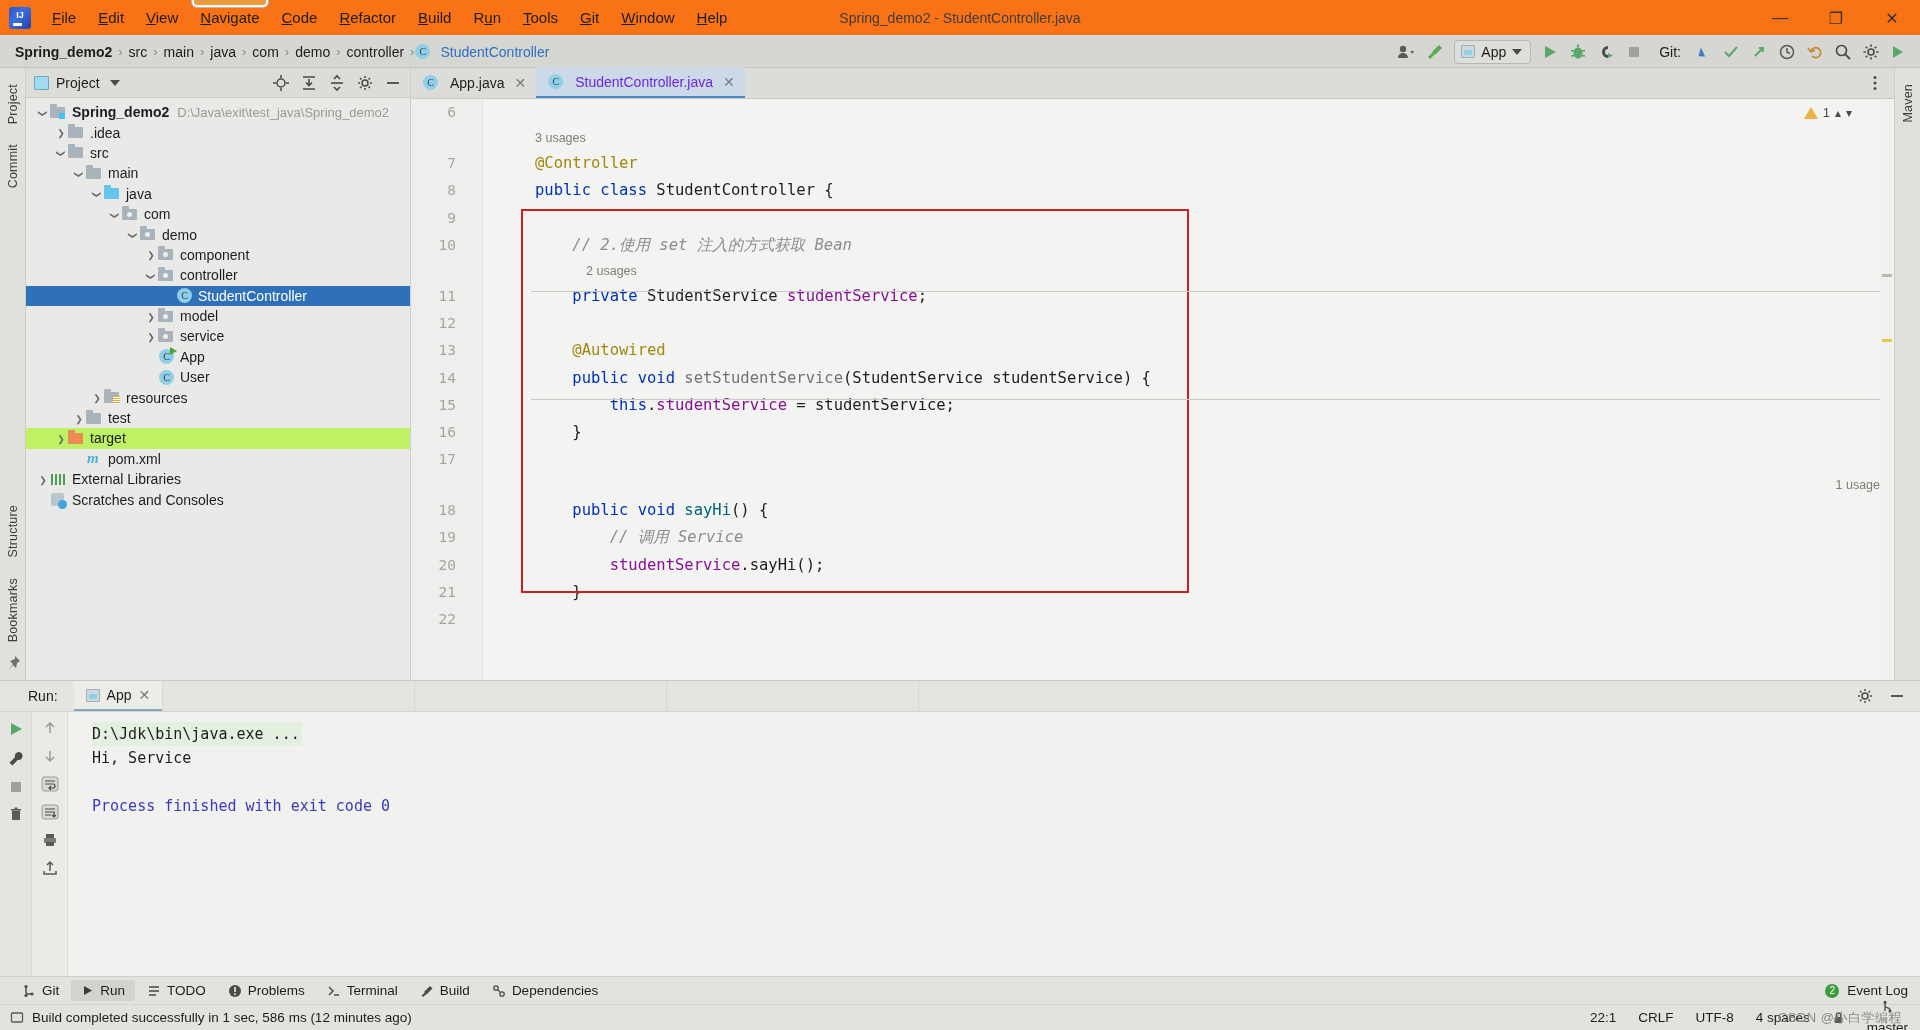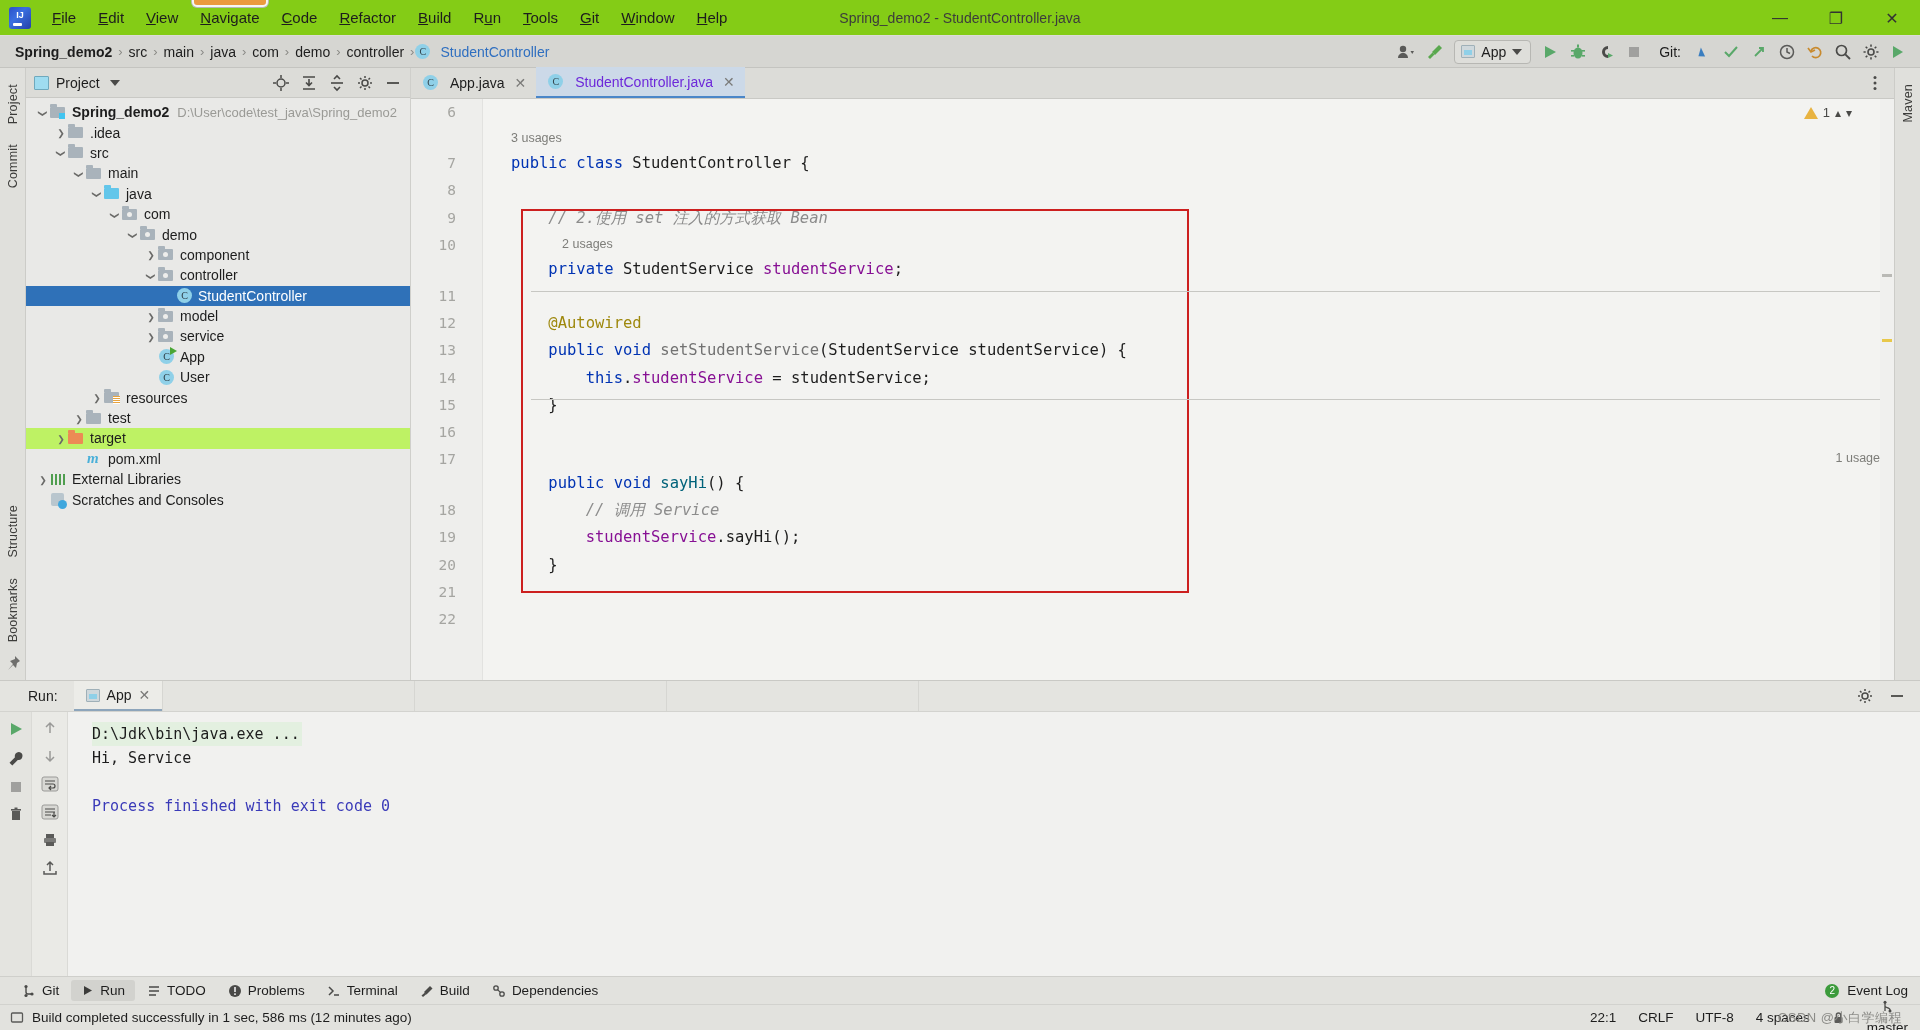--- a/index.html
+++ b/index.html
@@ -14,21 +14,21 @@
   #app {
     width: 1920px; height: 1030px;
     position: relative;
     display: flex; flex-direction: column;
     background: #e9e9e7;
   }
 
   
   .titlebar {
     height: 36px; flex: 0 0 36px;
-    background: #84cc16;
+    background: #f97316;
     display: flex; align-items: center;
     border-bottom: 1px solid #dcdcd8;
     position: relative;
   }
   .ij-logo {
     width: 22px; height: 22px; margin-left: 9px; margin-right: 10px;
     background: linear-gradient(135deg,#2b50c9 0%,#3a6fe0 40%,#2440a8 100%);
     border-radius: 3px; position: relative; flex: 0 0 22px;
   }
   .ij-logo::after {
@@ -260,21 +260,21 @@
     border-right: 1px solid #e2e2e0; position: relative;
     font-family: "DejaVu Sans Mono", monospace; font-size: 14.5px;
     color: #a5a5a1; text-align: right; padding-top: 0px;
   }
   .gln { height: 27.2px; line-height: 27.2px; padding-right: 26px; }
   .code-area {
     flex: 1 1 auto; position: relative; overflow: hidden;
     font-family: "DejaVu Sans Mono", monospace; font-size: 15.5px;
     color: #1d1d1d; padding-left: 28px;
   }
-  .cl { height: 27.2px; line-height: 27.2px; white-space: pre; }
+  .cl { height: 27.2px; line-height: 27.2px; white-space: pre; margin-left: 24px; }
   .cl.hint {
     font-family: "Liberation Sans", sans-serif; font-size: 12.5px;
     color: #7d7d79; height: 24px; line-height: 24px;
   }
   .k   { color: #0033b3; }
   .ann { color: #9e880d; }
   .fld { color: #871094; }
   .mth { color: #00627a; }
   .cmt { color: #8c8c8c; font-style: italic; }
   .cls { color: #1d1d1d; }
@@ -590,21 +590,21 @@
         </div>
       </div>
       <div class="tree" id="tree">
           <div class="tnode">
             <span style="flex: 0 0 10px;"></span>
             <span class="arrow open"></span>
             <span class="ico">
               <span class="folder srcmark"></span>
             </span>
             <span class="tlabel bold">Spring_demo2</span>
-            <span class="tpath">D:\User\code\test_java\Spring_demo2</span>
+            <span class="tpath">D:\Java\exit\test_java\Spring_demo2</span>
           </div>
           <div class="tnode">
             <span style="flex: 0 0 28px;"></span>
             <span class="arrow closed"></span>
             <span class="ico">
               <span class="folder"></span>
             </span>
             <span class="tlabel">.idea</span>
           </div>
           <div class="tnode">
@@ -794,20 +794,21 @@
             <div class="gln" style="height: 24px; line-height: 24px;"></div>
             <div class="gln">18</div>
             <div class="gln">19</div>
             <div class="gln">20</div>
             <div class="gln">21</div>
             <div class="gln">22</div>
           </div>
         <div class="code-area" id="codeArea">
             <div class="cl">&nbsp;</div>
             <div class="cl hint" style="padding-left: 0px;">3 usages</div>
+            <div class="cl"><span class="ann">@Controller</span></div>
             <div class="cl"><span class="k">public </span><span class="k">class </span><span class="cls">StudentController {</span></div>
             <div class="cl">&nbsp;</div>
             <div class="cl"><span class="cmt">    // 2.使用 set 注入的方式获取 Bean</span></div>
             <div class="cl hint" style="padding-left: 37.2px;">    2 usages</div>
             <div class="cl"><span class="cls">    </span><span class="k">private </span><span class="cls">StudentService </span><span class="fld">studentService</span><span class="cls">;</span></div>
             <div class="cl">&nbsp;</div>
             <div class="cl"><span class="ann">    @Autowired</span></div>
             <div class="cl"><span class="cls">    </span><span class="k">public </span><span class="k">void </span><span class="greymth">setStudentService</span><span class="cls">(StudentService studentService) {</span></div>
             <div class="cl"><span class="cls">        </span><span class="k">this</span><span class="cls">.</span><span class="fld">studentService</span><span class="cls"> = studentService;</span></div>
             <div class="cl"><span class="cls">    }</span></div>

